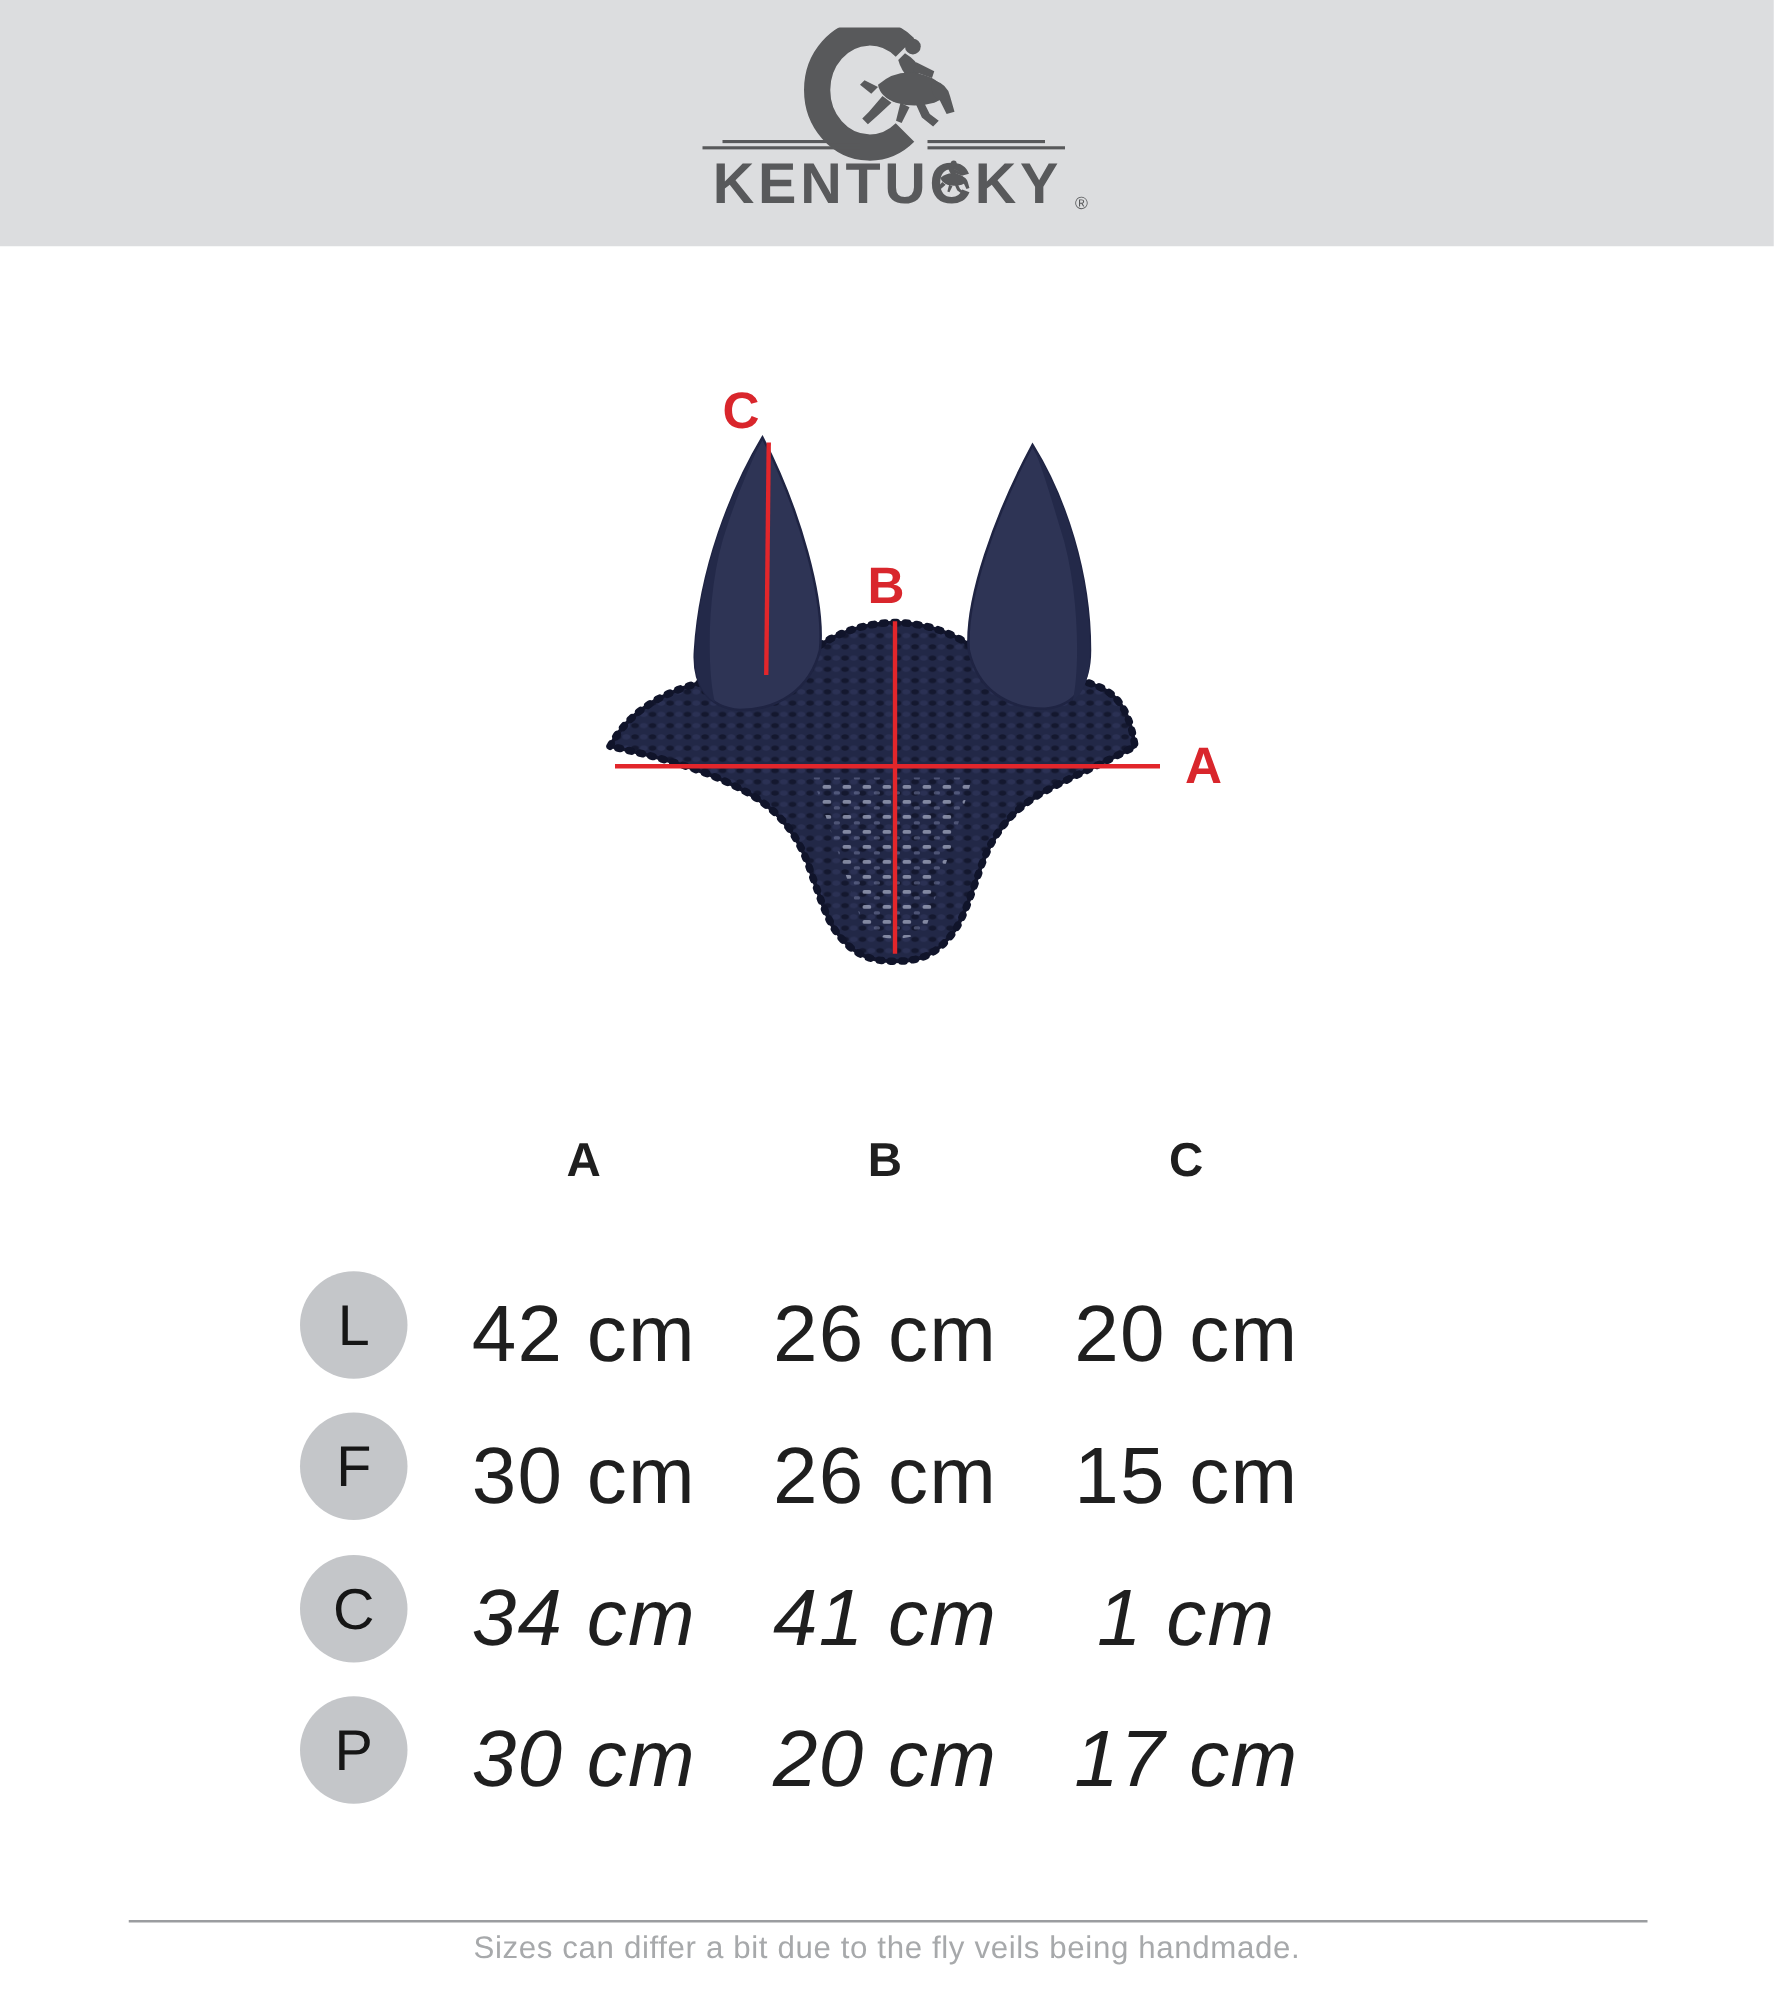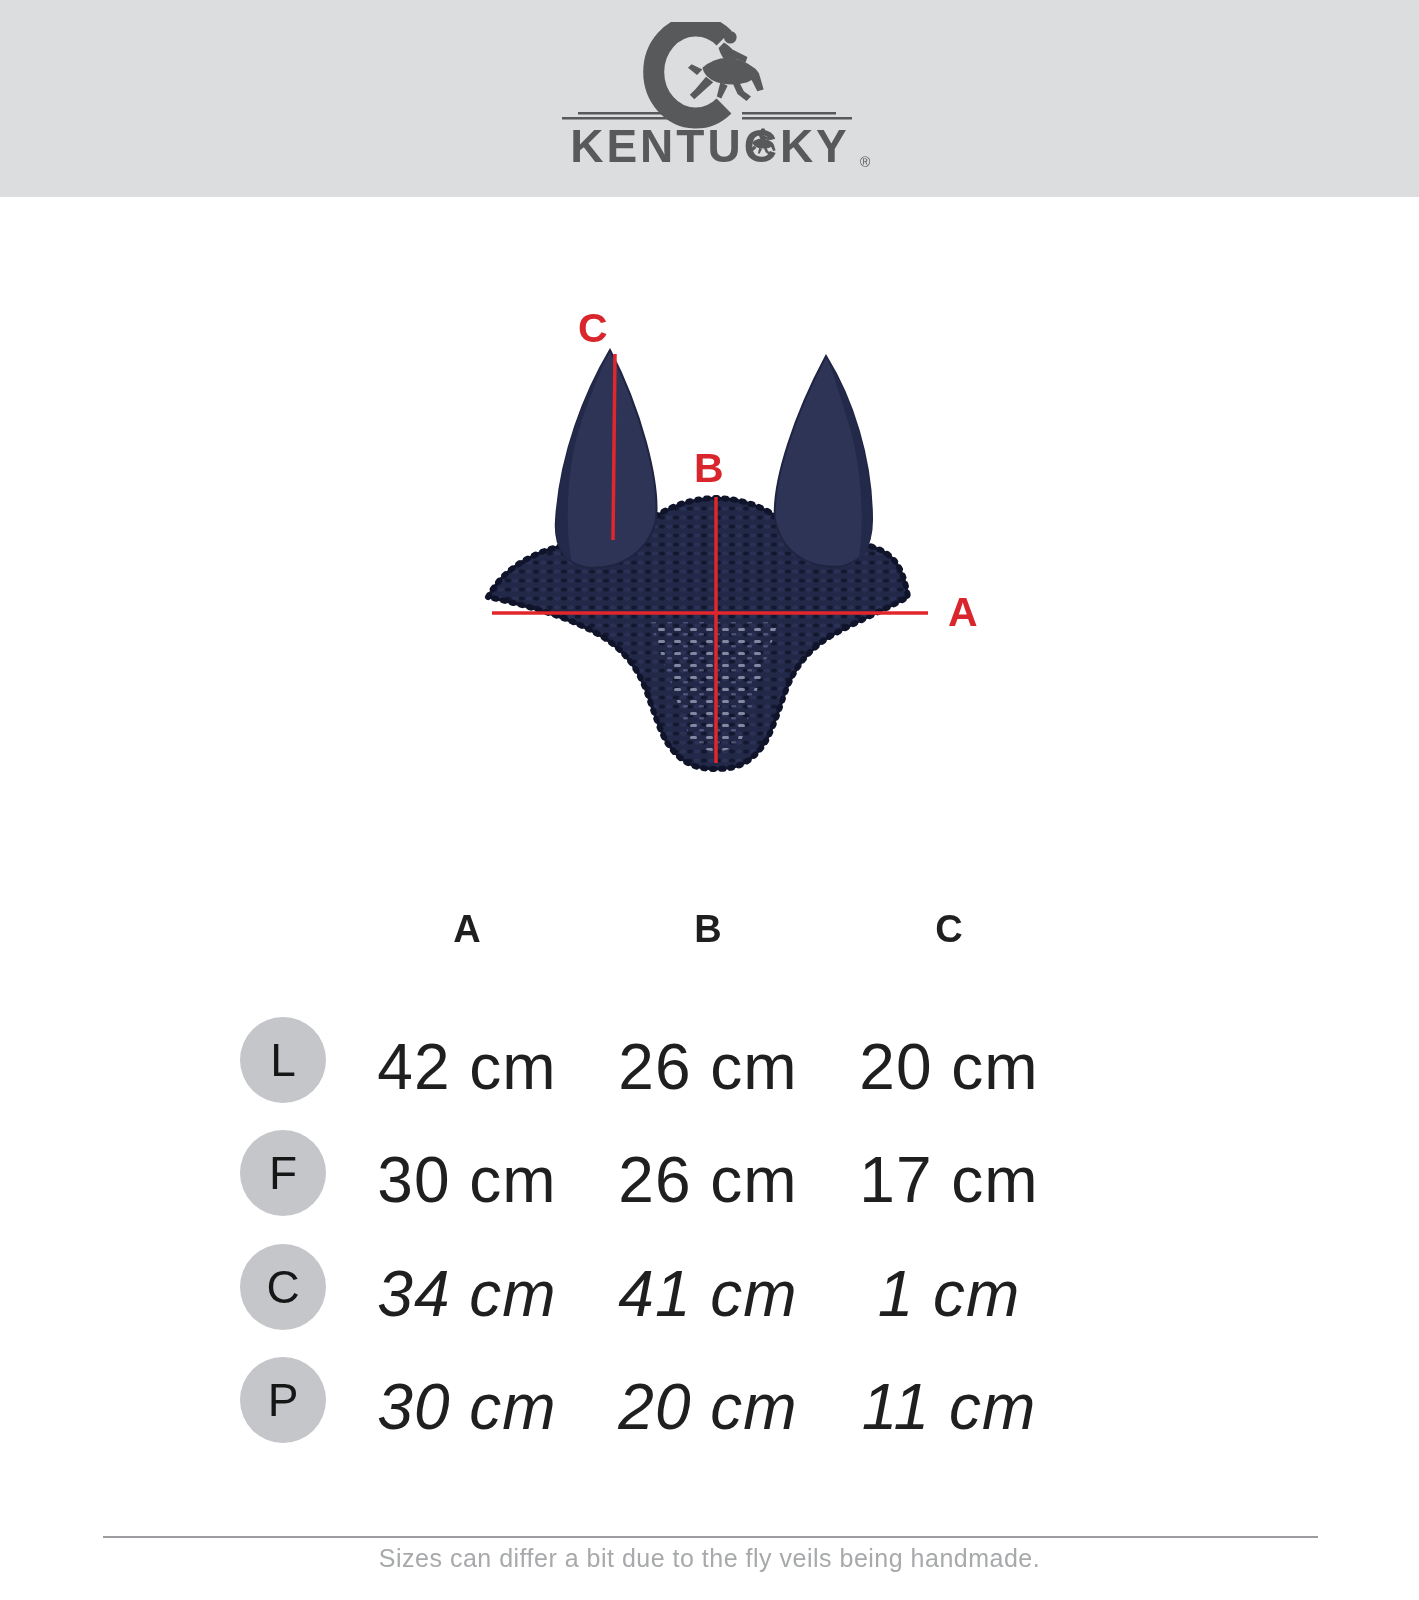--- a/index.html
+++ b/index.html
@@ -170,26 +170,26 @@
 <div class="col-head cx-c">C</div>
 
 <div class="badge row0-badge">L</div>
 <div class="cell cx-a row0-cell">42 cm</div>
 <div class="cell cx-b row0-cell">26 cm</div>
 <div class="cell cx-c row0-cell">20 cm</div>
 
 <div class="badge row1-badge">F</div>
 <div class="cell cx-a row1-cell">30 cm</div>
 <div class="cell cx-b row1-cell">26 cm</div>
-<div class="cell cx-c row1-cell">17 cm</div>
+<div class="cell cx-c row1-cell">15 cm</div>
 
 <div class="badge row2-badge">C</div>
 <div class="cell cx-a row2-cell">34 cm</div>
 <div class="cell cx-b row2-cell">41 cm</div>
 <div class="cell cx-c row2-cell">1 cm</div>
 
 <div class="badge row3-badge">P</div>
 <div class="cell cx-a row3-cell">30 cm</div>
 <div class="cell cx-b row3-cell">20 cm</div>
-<div class="cell cx-c row3-cell">11 cm</div>
+<div class="cell cx-c row3-cell">17 cm</div>
 
 <div class="footnote">Sizes can differ a bit due to the fly veils being handmade.</div>
 <div class="bottom-rule"></div>
 
 </body></html>

